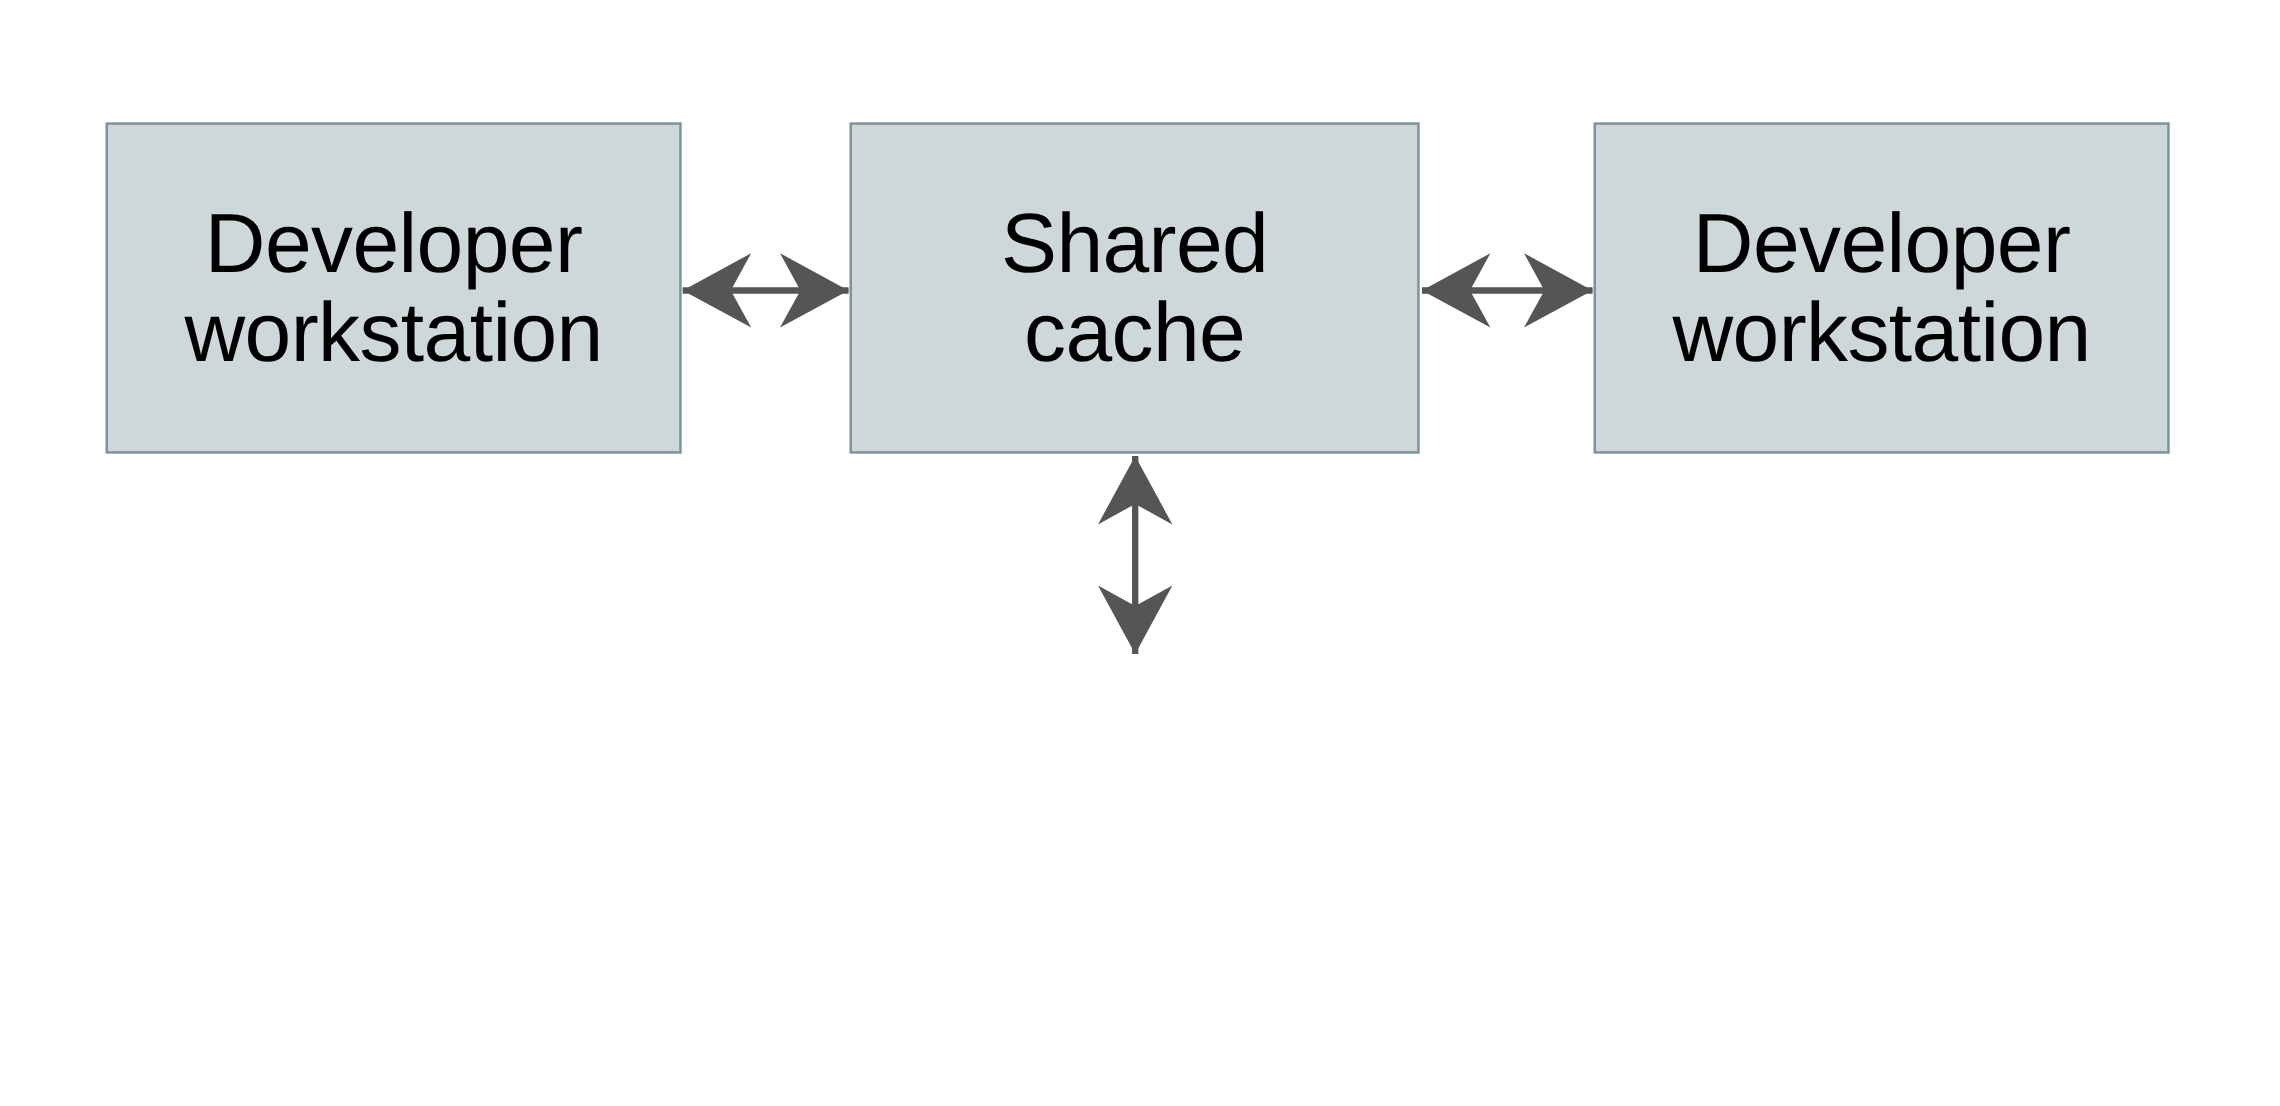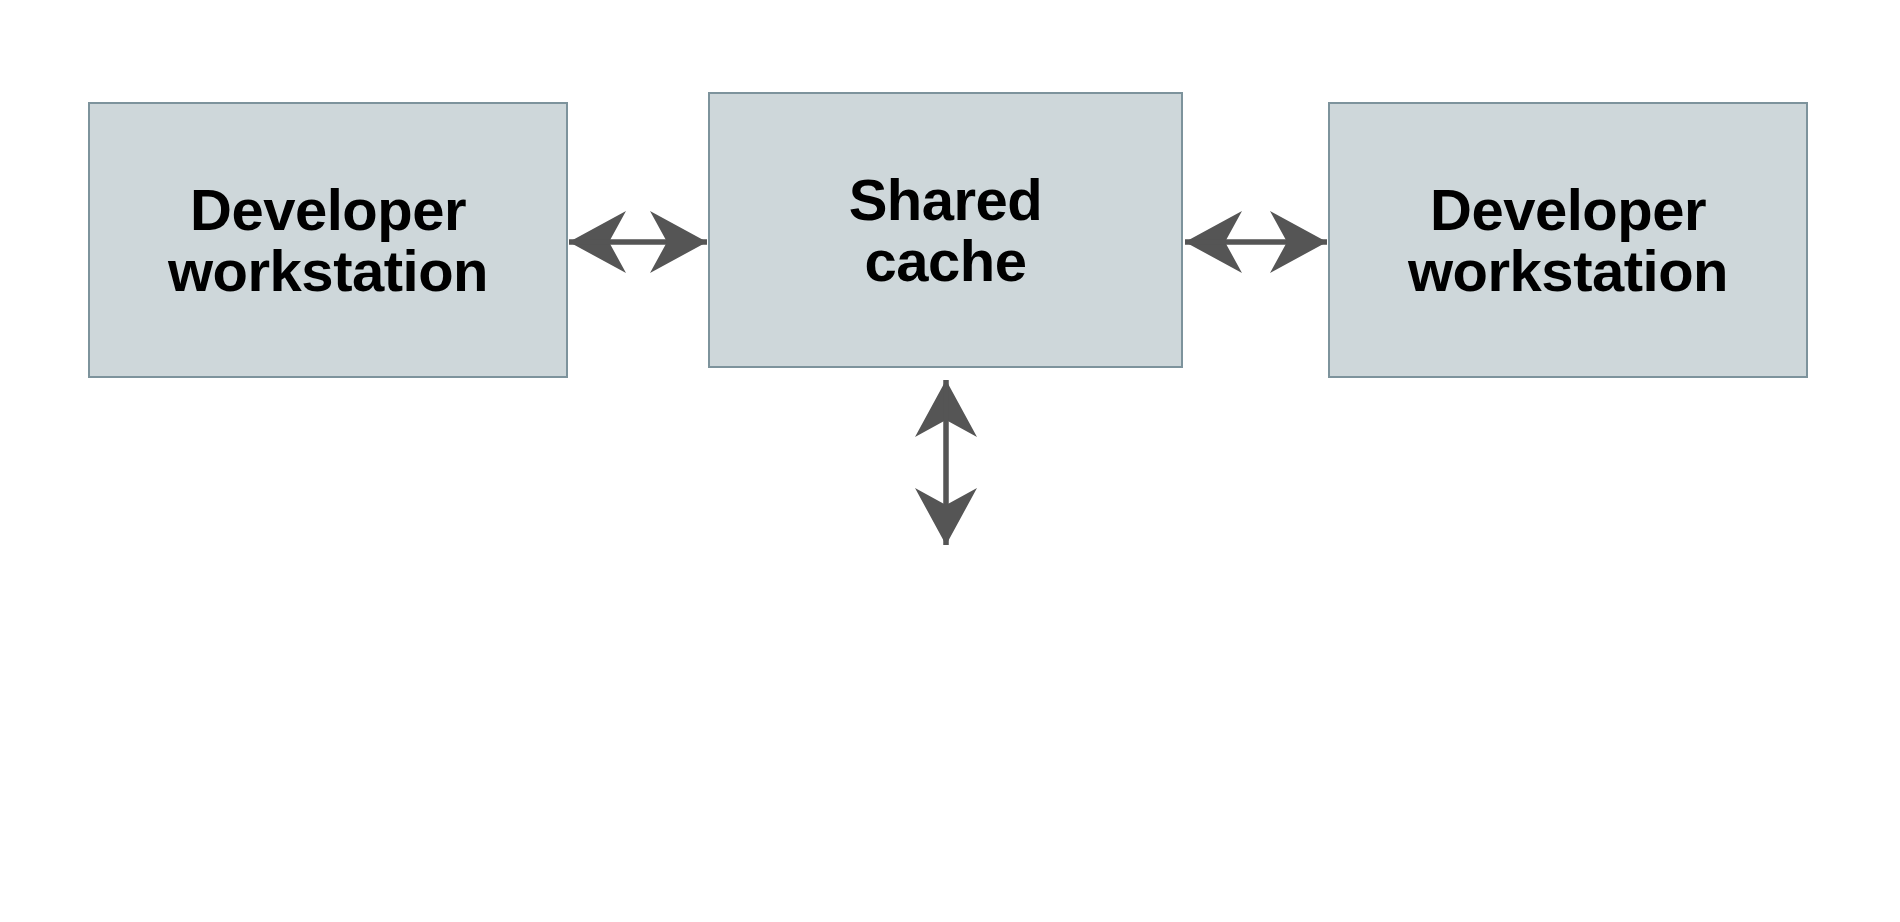--- a/index.html
+++ b/index.html
@@ -23,31 +23,31 @@
     box-sizing: border-box;
     background: #ced7da;
     border: 2px solid #7d939c;
     display: flex;
     align-items: center;
     justify-content: center;
     text-align: center;
   }
   .node-label {
     font-family: "Liberation Sans", sans-serif;
-    font-size: 58px;
-    font-weight: 700;
+    font-size: 70px;
+    font-weight: 400;
     line-height: 1.06;
     color: #000000;
     letter-spacing: -0.5px;
     white-space: pre-line;
     padding: 0 6px;
   }
   
   #node-dev-left   { left: 88px;   top: 102px; width: 480px; height: 276px; }
-  #node-shared     { left: 708px;  top: 92px; width: 475px; height: 276px; }
+  #node-shared     { left: 708px;  top: 102px; width: 475px; height: 276px; }
   #node-dev-right  { left: 1328px; top: 102px; width: 480px; height: 276px; }
   #node-ci         { left: 708px;  top: 546px; width: 405px; height: 277px; }
 
   .edge-layer {
     position: absolute;
     left: 0;
     top: 0;
     width: 1900px;
     height: 922px;
     pointer-events: none;

